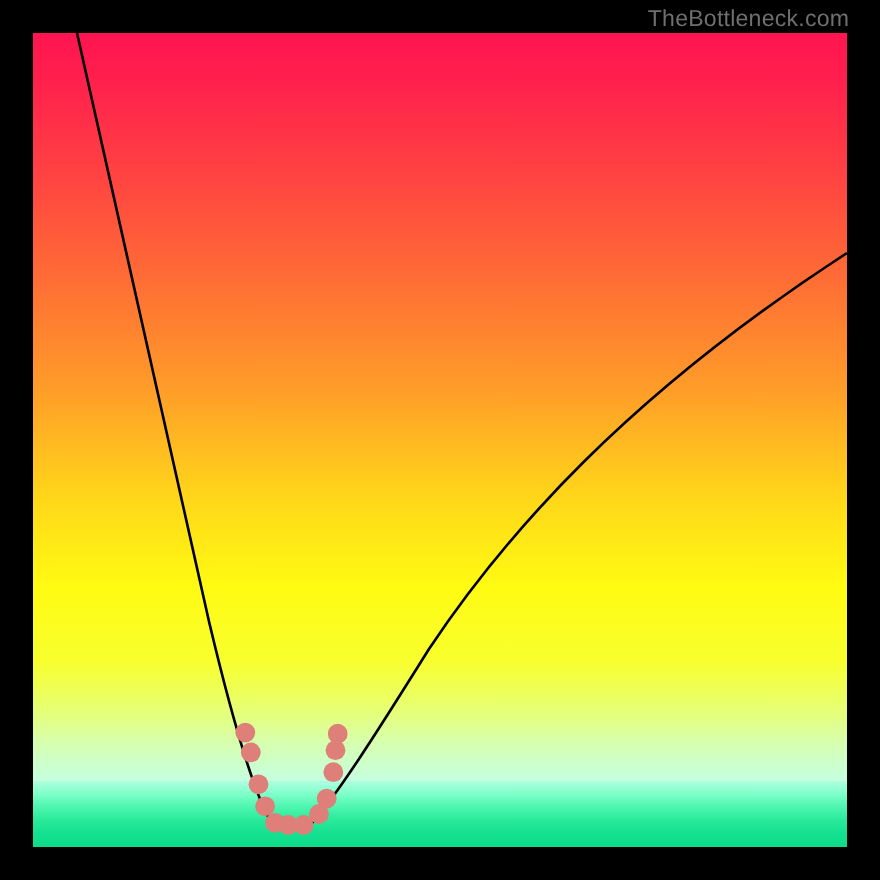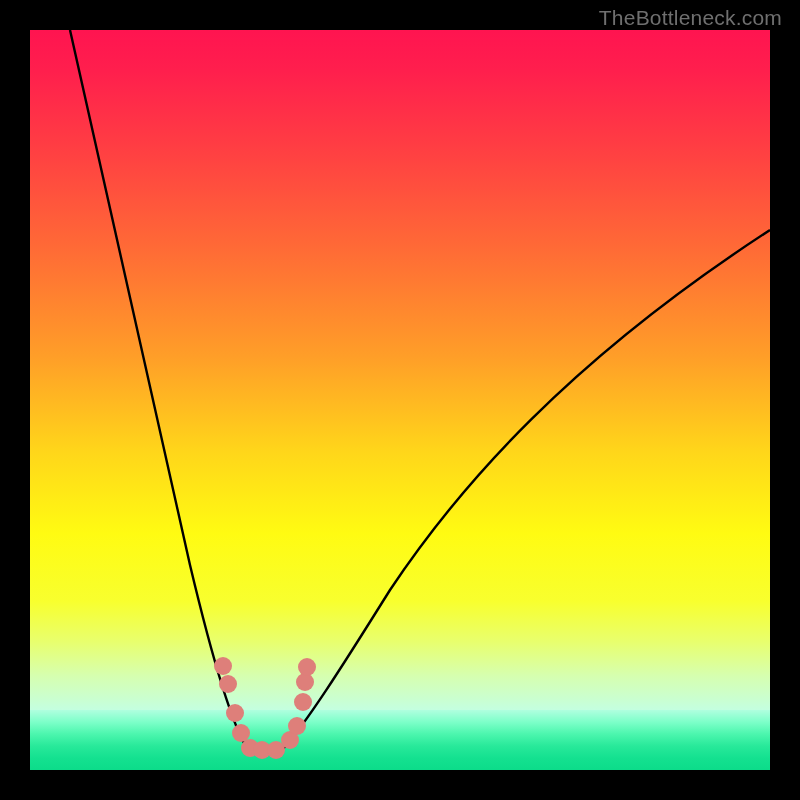--- a/index.html
+++ b/index.html
@@ -58,21 +58,21 @@
       #7dffc9 20%,
       #4cf6ae 40%,
       #28e99a 60%,
       #14e190 80%,
       #0cdc8a 100%
     );
   }
   .watermark {
     position: absolute;
     top: 6px;
-    right: 18px;
+    right: 28px;
     color: #6f6f6f;
     font-size: 21px;
     font-weight: 500;
     letter-spacing: 0.2px;
     user-select: none;
   }
   svg.curves {
     position: absolute;
     left: 0;
     top: 0;

